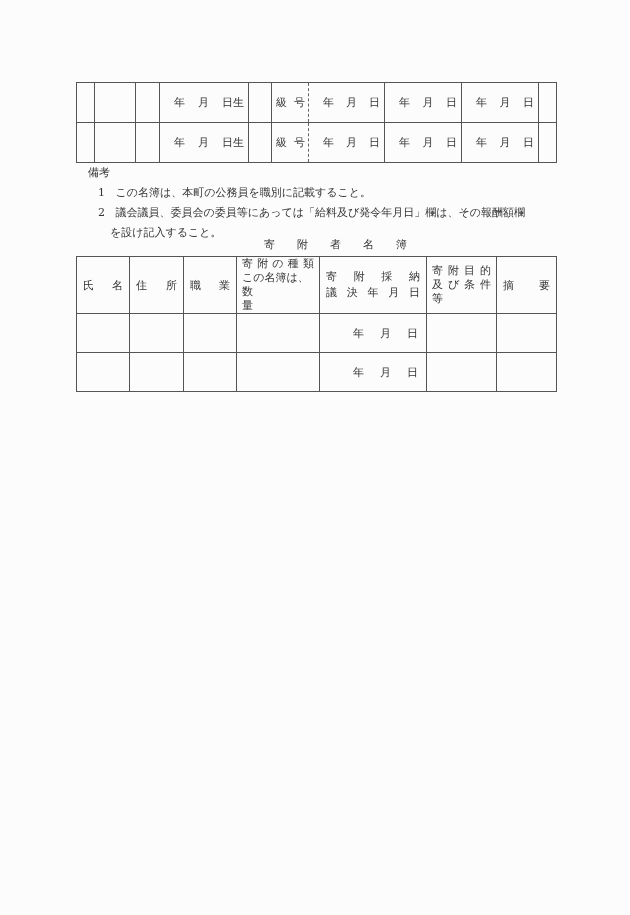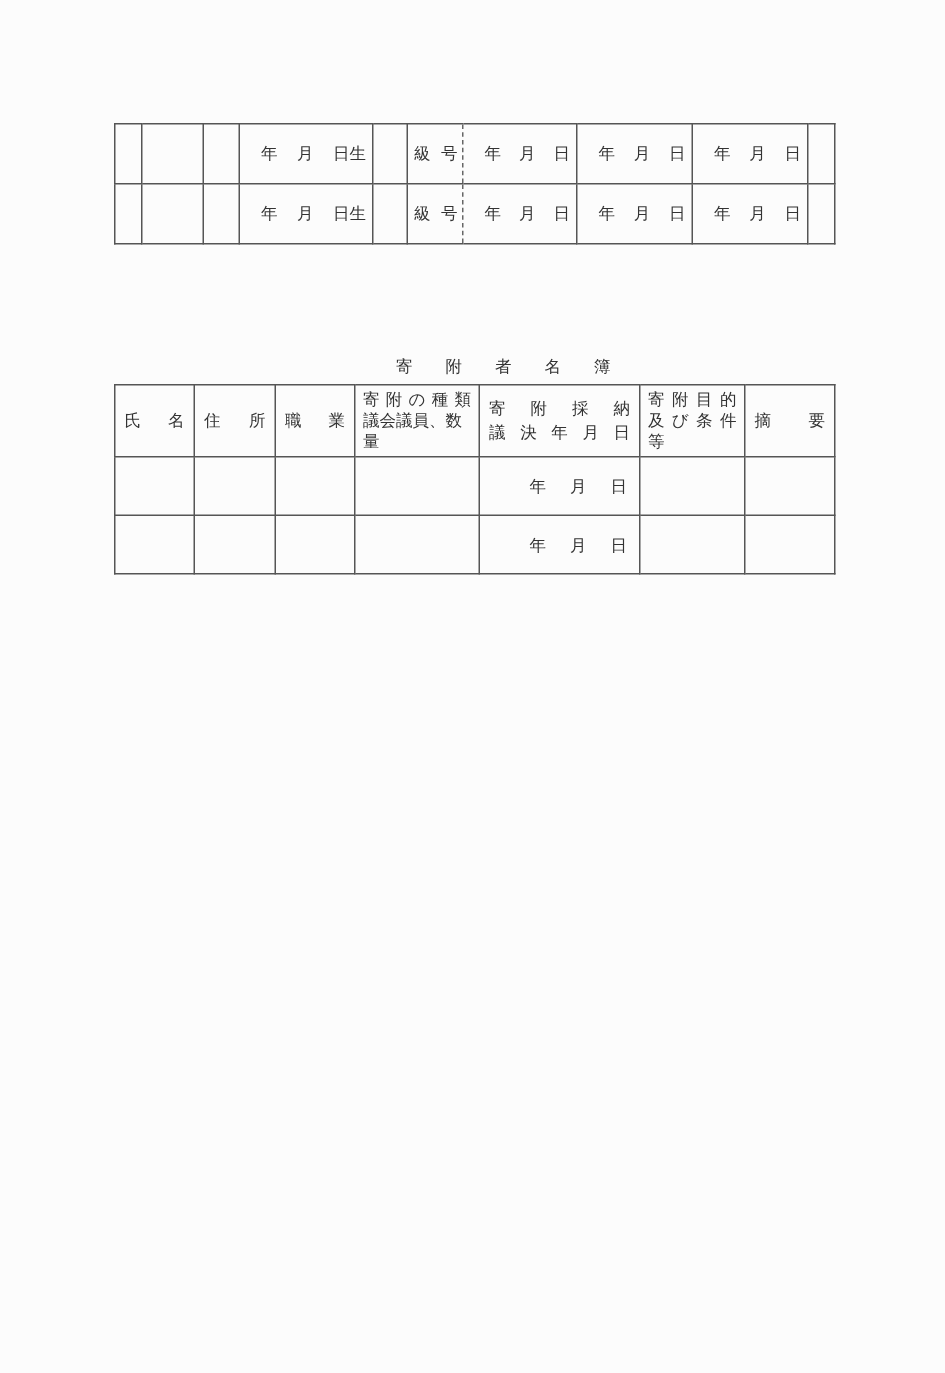--- a/index.html
+++ b/index.html
@@ -125,20 +125,30 @@
               <span>年</span>
               <span>月</span>
               <span>日</span>
             </div>
           </td>
       <td></td>
     </tr>
   </tbody>
     </table>
 
+  <div class="notes">
+    <div class="title">備考</div>
+    <div class="item">
+      <span>1</span>&nbsp;&nbsp;&nbsp;<span>この名簿は、本町の公務員を職別に記載すること。</span>
+    </div>
+    <div class="item">
+      <span>2</span>&nbsp;&nbsp;&nbsp;<span>議会議員、委員会の委員等にあっては「給料及び発令年月日」欄は、その報酬額欄</span>
+    </div>
+    <div class="cont">を設け記入すること。</div>
+  </div>
 
   <div class="doc-title">
     <span>寄</span>
     <span>附</span>
     <span>者</span>
     <span>名</span>
     <span>簿</span>
   </div>
 
   <table class="t2">
@@ -173,21 +183,21 @@
           </td>
       <td>
             <div class="hdr-multi">
         <div class="l">
                 <span>寄</span>
                 <span>附</span>
                 <span>の</span>
                 <span>種</span>
                 <span>類</span>
               </div>
-        <div>議会議員、数</div>
+        <div>この名簿は、数</div>
         <div>量</div>
       </div>
           </td>
       <td>
             <div class="hdr-multi" style="padding:0 6px;line-height:16px;">
         <div class="l">
                 <span>寄</span>
                 <span>附</span>
                 <span>採</span>
                 <span>納</span>

